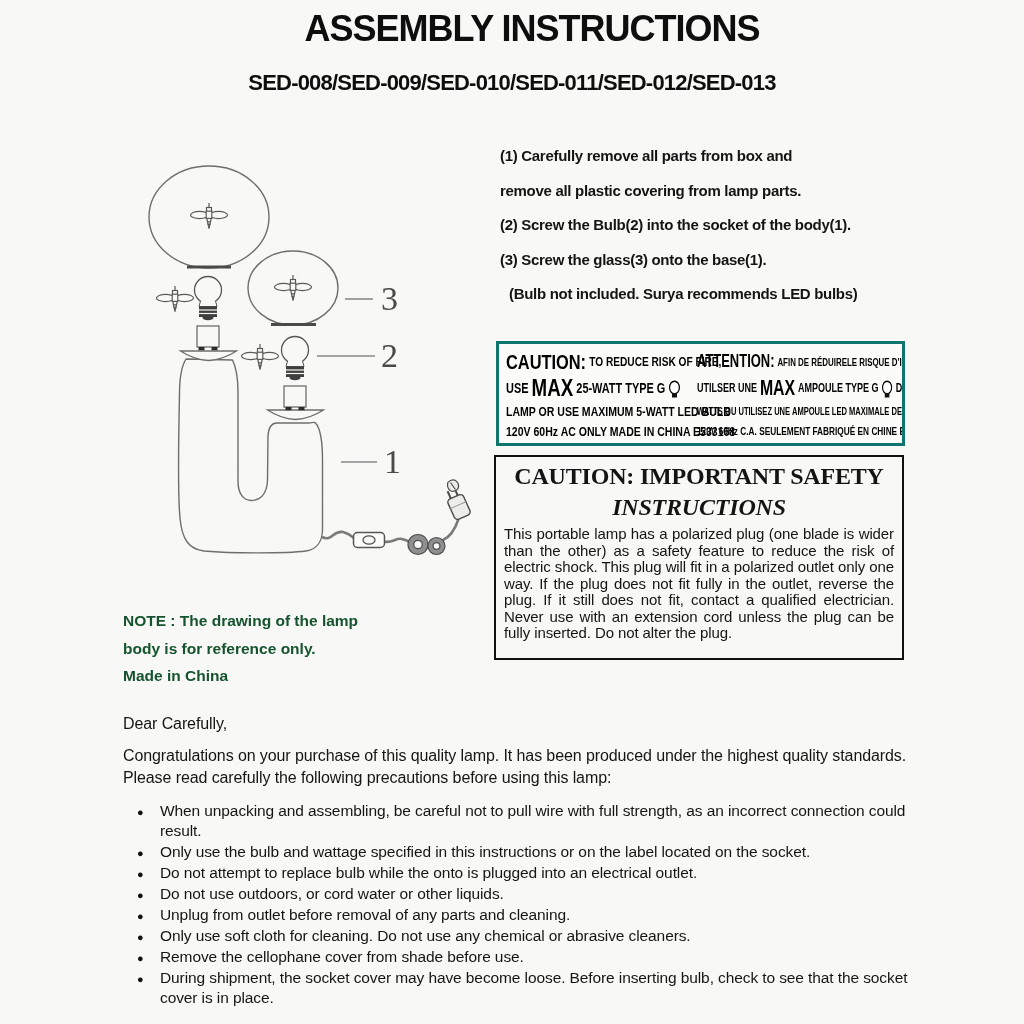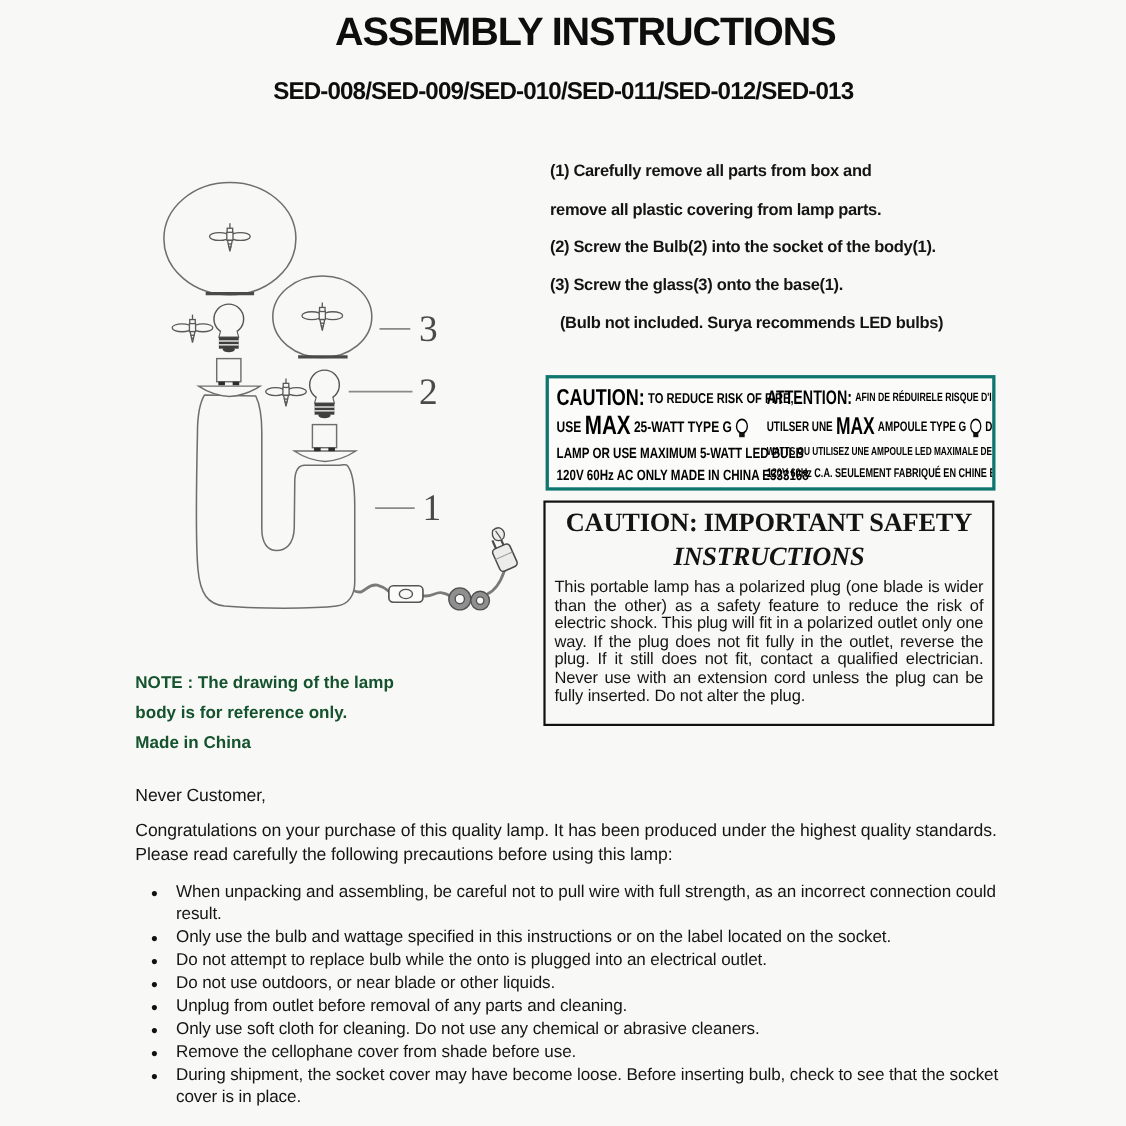--- a/index.html
+++ b/index.html
@@ -241,27 +241,27 @@
     <div class="sbody">This portable lamp has a polarized plug (one blade is wider than the other) as a safety feature to reduce the risk of electric shock. This plug will fit in a polarized outlet only one way. If the plug does not fit fully in the outlet, reverse the plug. If it still does not fit, contact a qualified electrician. Never use with an extension cord unless the plug can be fully inserted. Do not alter the plug.</div>
   </div>
 
   <div class="note">
     <div>NOTE : The drawing of the lamp</div>
     <div>body is for reference only.</div>
     <div>Made in China</div>
   </div>
 
   <div class="customer">
-    <div class="salutation">Never Customer,</div>
+    <div class="salutation">Dear Carefully,</div>
     <div class="intro">Congratulations on your purchase of this quality lamp. It has been produced under the highest quality standards. Please read carefully the following precautions before using this lamp:</div>
     <ul class="bullets">
       <li>When unpacking and assembling, be careful not to pull wire with full strength, as an incorrect connection could result.</li>
       <li>Only use the bulb and wattage specified in this instructions or on the label located on the socket.</li>
       <li>Do not attempt to replace bulb while the onto is plugged into an electrical outlet.</li>
-      <li>Do not use outdoors, or near blade or other liquids.</li>
+      <li>Do not use outdoors, or cord water or other liquids.</li>
       <li>Unplug from outlet before removal of any parts and cleaning.</li>
       <li>Only use soft cloth for cleaning. Do not use any chemical or abrasive cleaners.</li>
       <li>Remove the cellophane cover from shade before use.</li>
       <li>During shipment, the socket cover may have become loose. Before inserting bulb, check to see that the socket cover is in place.</li>
     </ul>
   </div>
 
 </div>
 
 </body></html>

